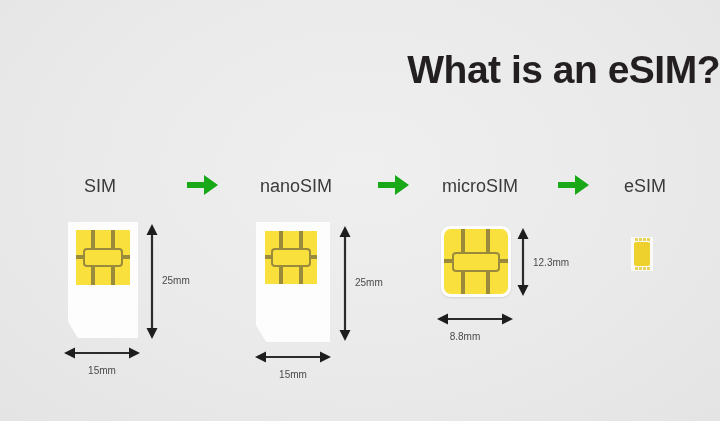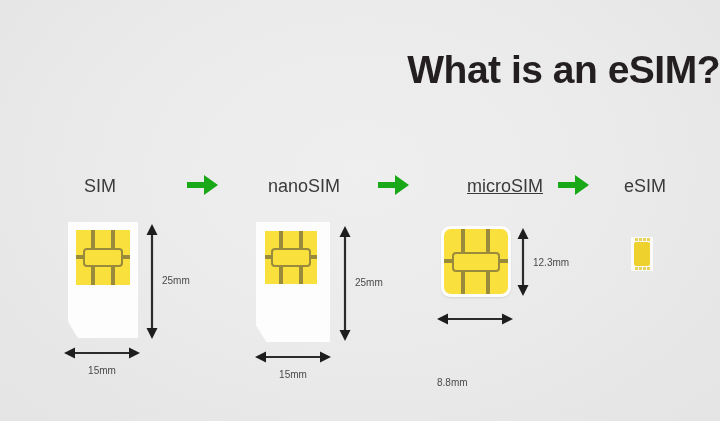--- a/index.html
+++ b/index.html
@@ -123,22 +123,22 @@
   }
 </style>
 </head>
 <body>
 
 <div id="infographic">
 
   <div id="title">What is an eSIM?</div>
 
   <div class="col-label" style="left:60px; width:80px;">SIM</div>
-  <div class="col-label" style="left:240px; width:100px;text-align:right;">nanoSIM</div>
-  <div class="col-label" style="left:450px; width:110px;text-decoration:underline;">microSIM</div>
+  <div class="col-label" style="left:246px; width:100px;">nanoSIM</div>
+  <div class="col-label" style="left:425px; width:110px;">microSIM</div>
   <div class="col-label" style="left:600px; width:90px;">eSIM</div>
 
   <div class="flow-arrow" style="left:186px;">
     <svg width="34" height="26" viewBox="0 0 34 26">
       <path d="M1,10 L18,10 L18,3 L32,13 L18,23 L18,16 L1,16 Z" fill="#18a818"></path>
     </svg>
   </div>
   <div class="flow-arrow" style="left:377px;">
     <svg width="34" height="26" viewBox="0 0 34 26">
       <path d="M1,10 L18,10 L18,3 L32,13 L18,23 L18,16 L1,16 Z" fill="#18a818"></path>
@@ -224,21 +224,21 @@
     </svg>
   </div>
   <div class="dim-text" style="left:533px; top:256px;">12.3mm</div>
   <div class="dim-h" style="left:437px; top:312px;">
     <svg width="76" height="14" viewBox="0 0 76 14">
       <line x1="8" y1="7" x2="68" y2="7" stroke="#2b2b2b" stroke-width="2.2"></line>
       <path d="M0,7 L11,1.5 L11,12.5 Z" fill="#1d1d1d"></path>
       <path d="M76,7 L65,1.5 L65,12.5 Z" fill="#1d1d1d"></path>
     </svg>
   </div>
-  <div class="dim-text" style="left:437px; top:330px; width:76px; text-align:left;margin-top:46px;">8.8mm</div>
+  <div class="dim-text" style="left:427px; top:330px; width:76px; text-align:center;">8.8mm</div>
 
   <div id="esim-chip" style="left:631px; top:237px; width:22px; height:34px;">
     <div class="esim-body"></div>
     <div class="pad" style="left:4px;  top:1px;"></div>
     <div class="pad" style="left:8px;  top:1px;"></div>
     <div class="pad" style="left:12px; top:1px;"></div>
     <div class="pad" style="left:16px; top:1px;"></div>
     <div class="pad" style="left:4px;  top:30px;"></div>
     <div class="pad" style="left:8px;  top:30px;"></div>
     <div class="pad" style="left:12px; top:30px;"></div>

